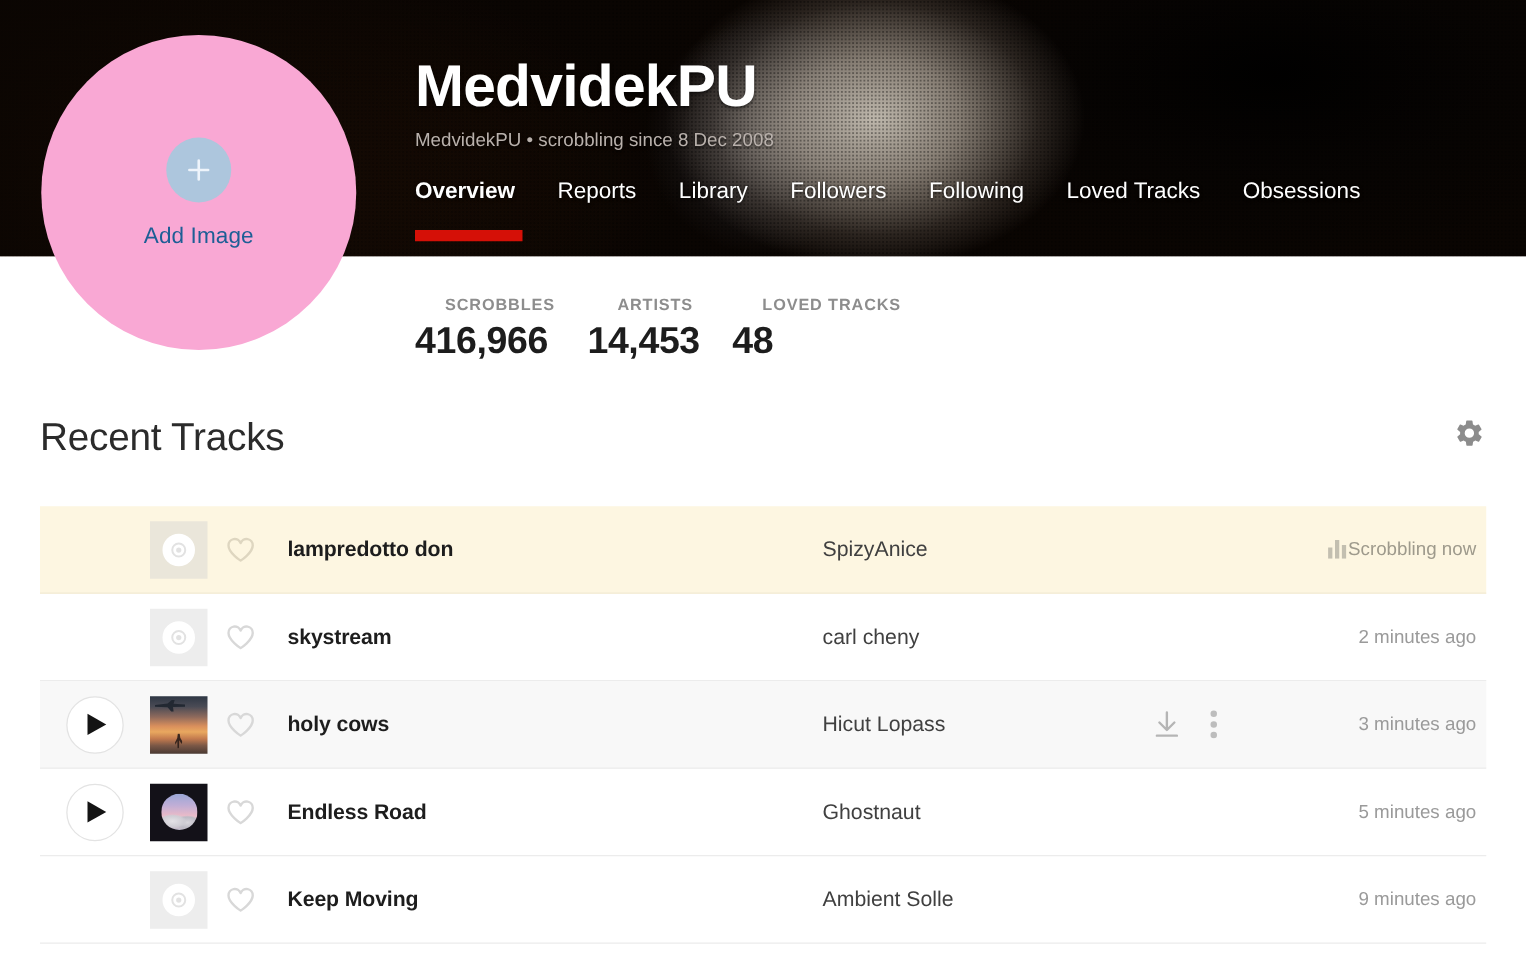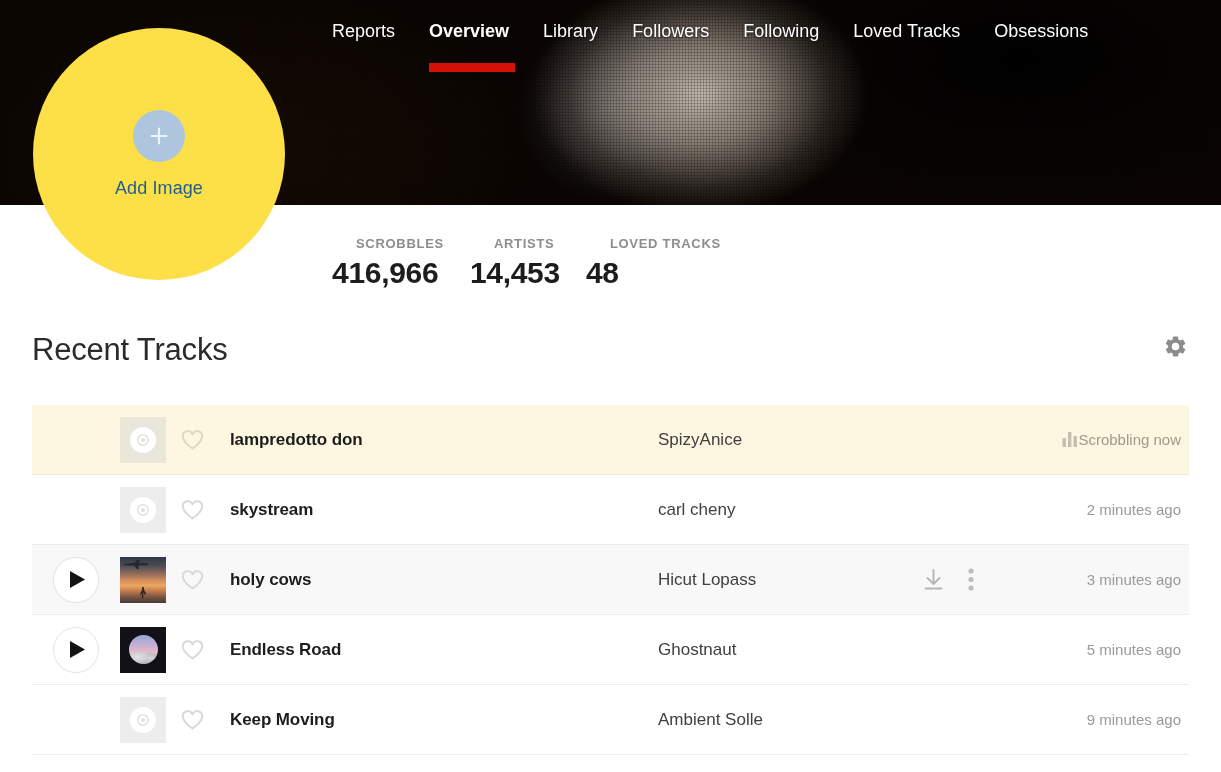--- a/index.html
+++ b/index.html
@@ -51,21 +51,21 @@
   }
 
   
   .avatar {
     position: absolute;
     left: 33px;
     top: 28px;
     width: 252px;
     height: 252px;
     border-radius: 50%;
-    background: #fde047;
+    background: #f9a8d4;
     z-index: 6;
     display: flex;
     flex-direction: column;
     align-items: center;
     justify-content: center;
     cursor: pointer;
   }
   .avatar-plus {
     width: 52px;
     height: 52px;
@@ -350,23 +350,25 @@
 </style>
 </head>
 <body>
 
 <div class="profile-header">
   <div class="header-bg"></div>
   <div class="header-dots"></div>
   <div class="header-vignette"></div>
 
   <div class="header-content">
+    <div class="username">MedvidekPU</div>
+    <div class="scrobble-since">MedvidekPU • scrobbling since 8 Dec 2008</div>
     <div class="nav-tabs" id="nav-tabs">
+        <div class="nav-tab active">Overview</div>
         <div class="nav-tab">Reports</div>
-        <div class="nav-tab active">Overview</div>
         <div class="nav-tab">Library</div>
         <div class="nav-tab">Followers</div>
         <div class="nav-tab">Following</div>
         <div class="nav-tab">Loved Tracks</div>
         <div class="nav-tab">Obsessions</div>
       </div>
   </div>
 </div>
 
 <div class="avatar">

